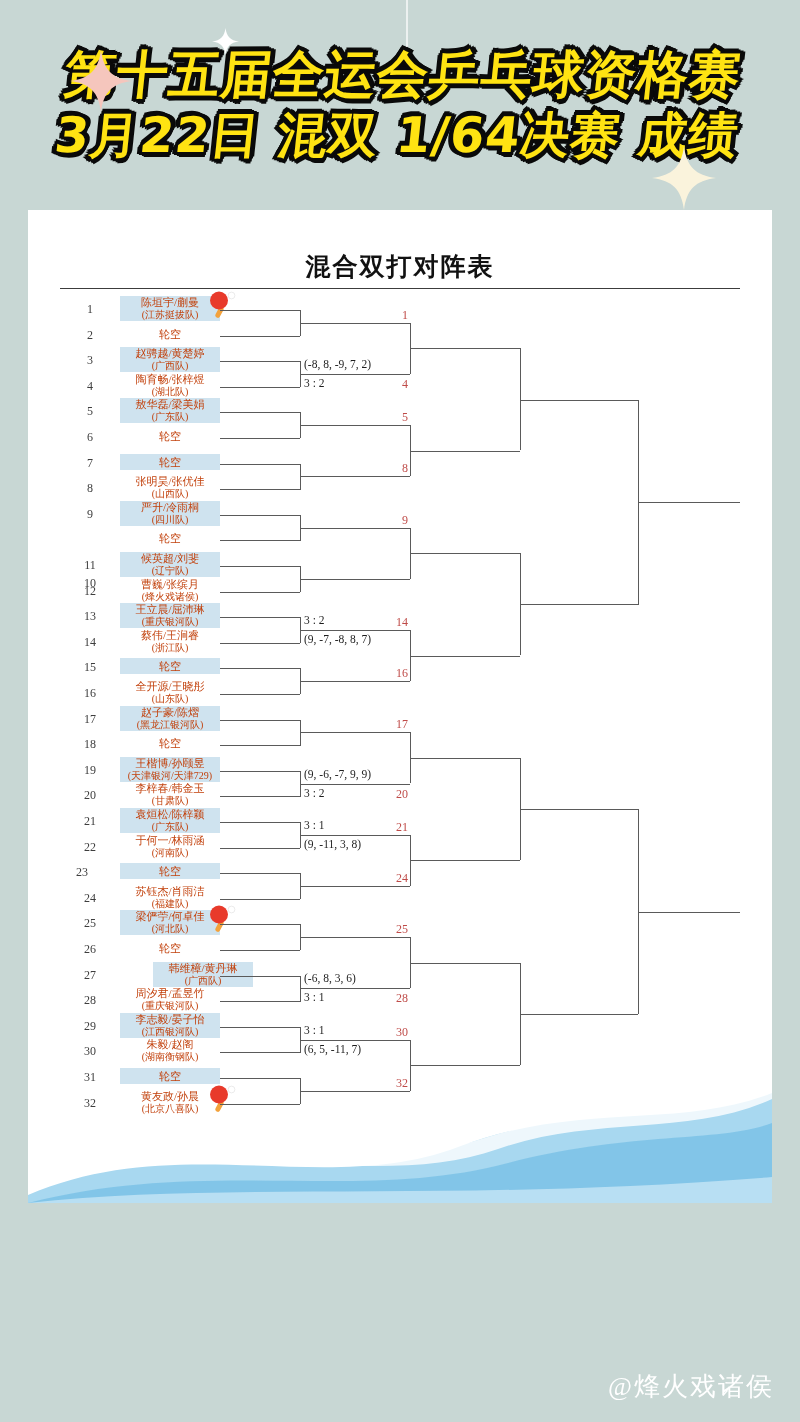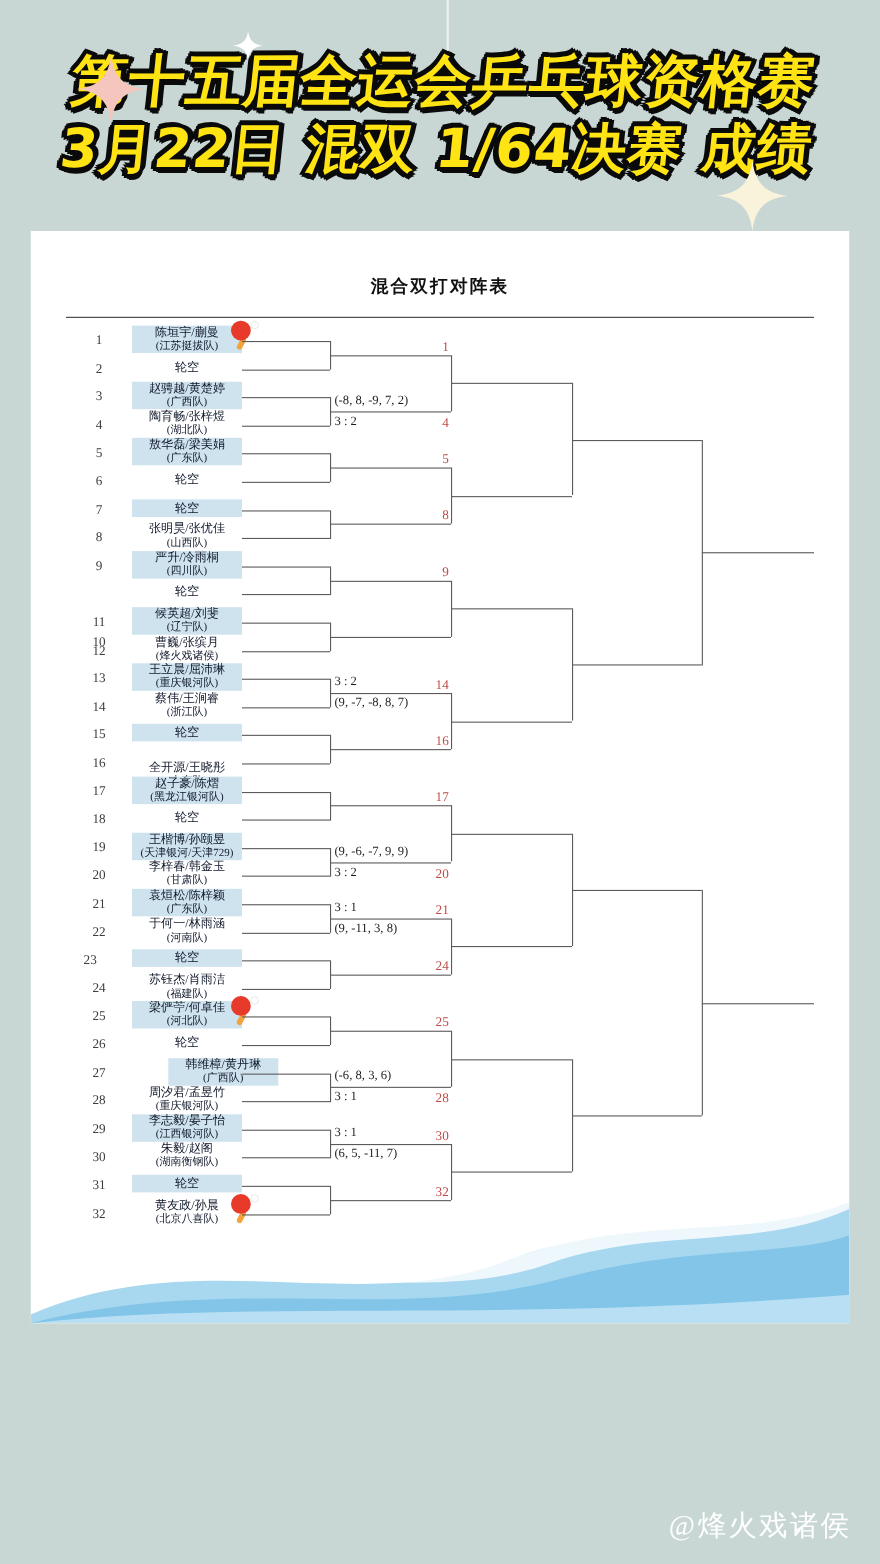--- a/index.html
+++ b/index.html
@@ -25,33 +25,33 @@
   .title-line2{font-size:49px;line-height:60px;letter-spacing:1px;}
   .sparkle{position:absolute;z-index:4;}
   .streak{position:absolute;left:406px;top:0;width:2px;height:56px;background:rgba(255,255,255,.65);z-index:2;}
   
   .card{
     position:absolute;left:28px;top:210px;width:744px;height:993px;
     background:#ffffff;z-index:1;
   }
   .bracket-header{
     position:absolute;left:0;top:40px;width:744px;text-align:center;
-    font-size:16px;font-weight:bold;color:#111;letter-spacing:2px;
+    font-size:25px;font-weight:bold;color:#111;letter-spacing:2px;
   }
   .header-rule{
     position:absolute;left:32px;top:78px;width:680px;height:1px;background:#3c3c3c;
   }
   .blayer{position:absolute;left:0;top:0;width:744px;height:993px;}
   .bline{position:absolute;background:#5a5a5a;}
   .seed-num{
     position:absolute;left:40px;width:44px;text-align:center;
     font-size:12px;color:#3d3d3d;
   }
   .entry-box{
-    position:absolute;left:92px;width:100px;text-align:center;color:#0f172a;
+    position:absolute;left:92px;width:100px;text-align:center;color:#c2410c;
   }
   .entry-box.shaded{background:#cfe3ef;}
   .ename{display:block;font-size:11px;line-height:13px;white-space:nowrap;}
   .eteam{display:block;font-size:10px;line-height:12px;white-space:nowrap;}
   .bye .ename{line-height:16px;}
   .winner-num{
     position:absolute;width:42px;text-align:right;
     font-size:12px;color:#bf4b48;
   }
   .score-txt{
@@ -184,21 +184,21 @@
         <span class="ename">蔡伟/王涧睿</span>
         <span class="eteam">(浙江队)</span>
       </div>
       <div class="bline" style="left: 192px; top: 433px; width: 80px; height: 1px;"></div>
       <div class="seed-num" style="left: 40px; top: 450px; width: 44px;">15</div>
       <div class="entry-box shaded bye" style="top: 448px;">
         <span class="ename">轮空</span>
       </div>
       <div class="bline" style="left: 192px; top: 458px; width: 80px; height: 1px;"></div>
       <div class="seed-num" style="left: 40px; top: 476px; width: 44px;">16</div>
-      <div class="entry-box" style="top: 470px; margin-top: 12px;">
+      <div class="entry-box" style="top: 470px;">
         <span class="ename">全开源/王晓彤</span>
         <span class="eteam">(山东队)</span>
       </div>
       <div class="bline" style="left: 192px; top: 484px; width: 80px; height: 1px;"></div>
       <div class="seed-num" style="left: 40px; top: 502px; width: 44px;">17</div>
       <div class="entry-box shaded" style="top: 496px;">
         <span class="ename">赵子豪/陈熠</span>
         <span class="eteam">(黑龙江银河队)</span>
       </div>
       <div class="bline" style="left: 192px; top: 510px; width: 80px; height: 1px;"></div>

